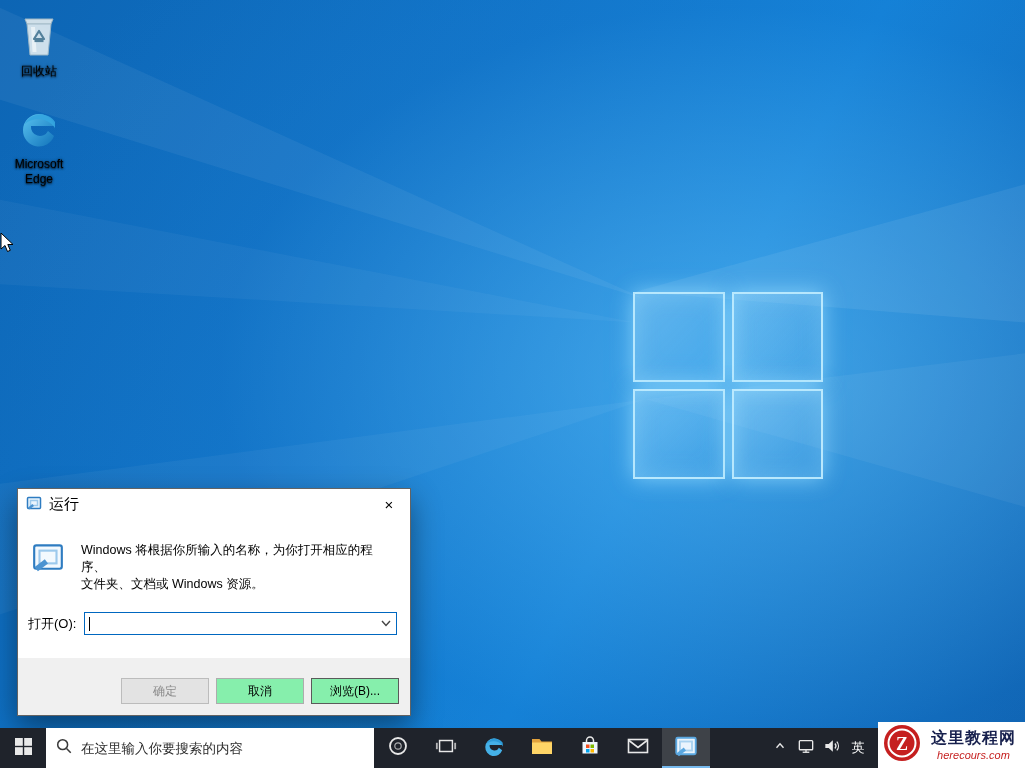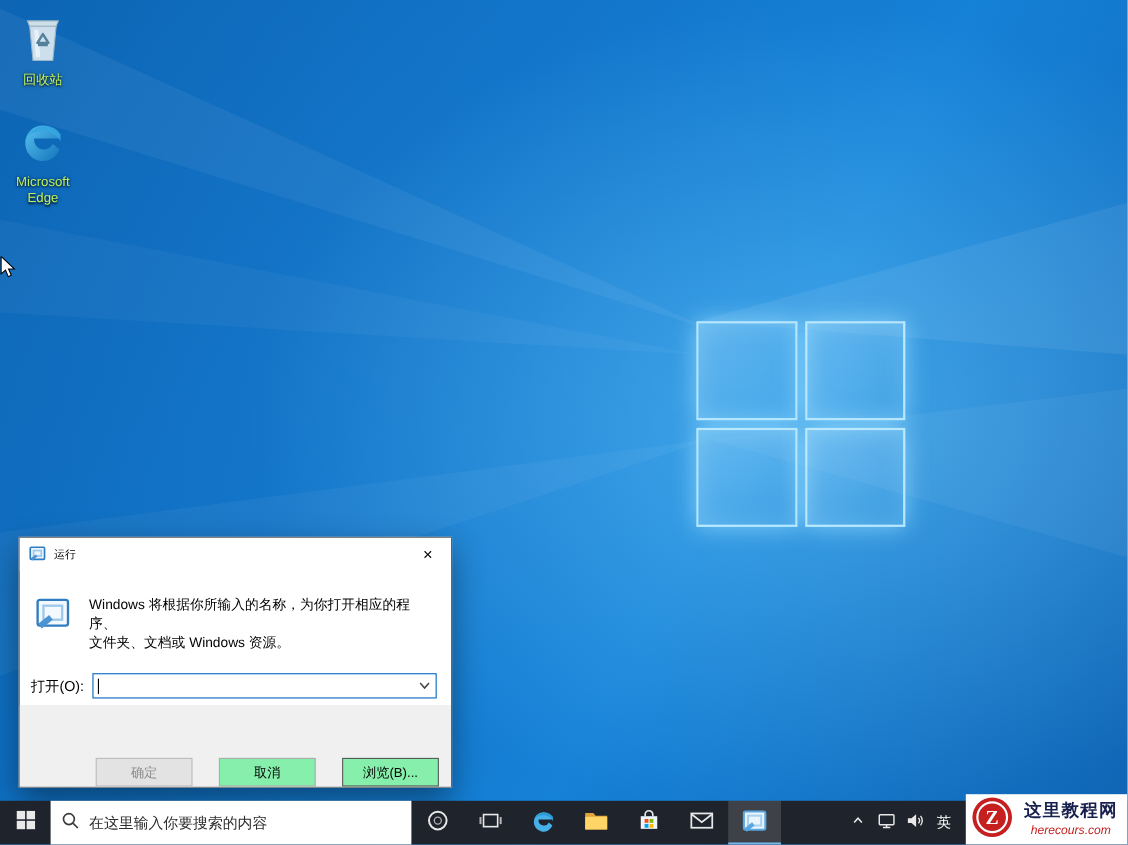--- a/index.html
+++ b/index.html
@@ -20,50 +20,50 @@
   .beam.b5 { opacity:.05;  clip-path:polygon(63% 52%, 100% 46%, 100% 66%); }
   .win-logo { position:absolute; left:633px; top:292px; width:190px; height:187px;
     display:grid; grid-template-columns:1fr 1fr; grid-template-rows:1fr 1fr; gap:7px; }
   .win-logo .pane { border:2px solid rgba(195,238,255,.9);
     background:linear-gradient(135deg, rgba(170,225,255,.38), rgba(90,175,240,.10));
     box-shadow:0 0 20px rgba(150,220,255,.75), inset 0 0 24px rgba(170,230,255,.30); }
 
   
   .desk-icon { position:absolute; width:66px; text-align:center; cursor:default; }
   .desk-icon .glyph { display:block; margin:0 auto 3px auto; }
-  .desk-icon .lbl { color:#bef264; font-size:12px; line-height:15px;
+  .desk-icon .lbl { color:#000000; font-size:12px; line-height:15px;
     text-shadow:0 1px 2px rgba(0,0,0,.85), 0 0 3px rgba(0,0,0,.5); }
   .di-recycle { left:6px; top:11px; }
   .di-edge { left:6px; top:106px; }
 
   
   .cursor { position:absolute; left:0; top:233px; z-index:40; }
 
   
   .run-dialog { position:absolute; left:17px; top:488px; width:394px; height:228px;
     background:#fff; border:1px solid #636363; box-shadow:0 12px 28px rgba(0,0,0,.42); z-index:30;
     font-size:12px; color:#000; }
   .rd-titlebar { height:30px; display:flex; align-items:center; padding-left:8px; background:#fff; }
-  .rd-title { margin-left:7px; font-size:10px; }
+  .rd-title { margin-left:7px; font-size:15px; }
   .rd-close { margin-left:auto; width:42px; height:30px; display:flex; align-items:center;
     justify-content:center; font-size:15px; color:#000; cursor:default; }
   .rd-body { display:flex; align-items:flex-start; padding:21px 13px 0 13px; }
   .rd-desc { margin-left:16px; font-size:12.5px; line-height:17px; padding-top:2px; }
   .rd-open-row { display:flex; align-items:center; padding:0 13px 0 10px; margin-top:19px; }
   .rd-open-label { margin-right:8px; white-space:nowrap; font-size:13px; }
   .rd-combo { flex:1; height:23px; border:1px solid #0067c0; background:#fff;
     display:flex; align-items:center; position:relative; }
   .rd-combo input { flex:1; border:none; outline:none; height:100%; padding:0 4px;
     font-size:12.5px; font-family:inherit; background:transparent; }
   .rd-caret { position:absolute; left:4px; top:4px; width:1px; height:14px; background:#000;
     animation:blink 1s steps(1) infinite; }
   @keyframes blink { 50% { opacity:0; } }
   .rd-combo-arrow { width:20px; height:100%; display:flex; align-items:center; justify-content:center; }
-  .rd-footer { position:absolute; left:0; right:0; bottom:0; height:74px; background:#f0f0f0;
-    display:flex; justify-content:flex-end; align-items:flex-end; gap:24px;
+  .rd-footer { position:absolute; left:0; right:0; bottom:0; height:57px; background:#f0f0f0;
+    display:flex; justify-content:flex-end; align-items:center; gap:7px;
     padding:9px 11px 0 0; }
   .rd-btn { width:88px; height:26px; font-size:12px; font-family:inherit;
     background:#86efac; border:1px solid #adadad; cursor:default; }
   .rd-btn.disabled { background:#e3e3e3; border-color:#bcbcbc; color:#8b8b8b; }
   .rd-btn.default { border-color:#5a5a5a; }
 
   
   .taskbar { position:absolute; left:0; right:0; bottom:0; height:40px; background:#1f232b;
     display:flex; align-items:stretch; z-index:50; }
   .tb-start { width:46px; display:flex; align-items:center; justify-content:center; }

